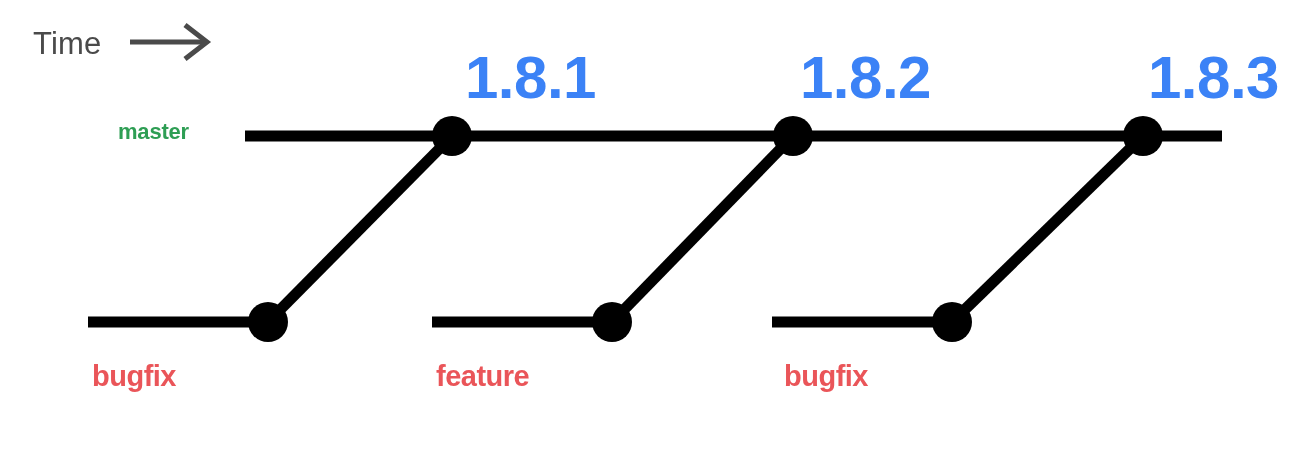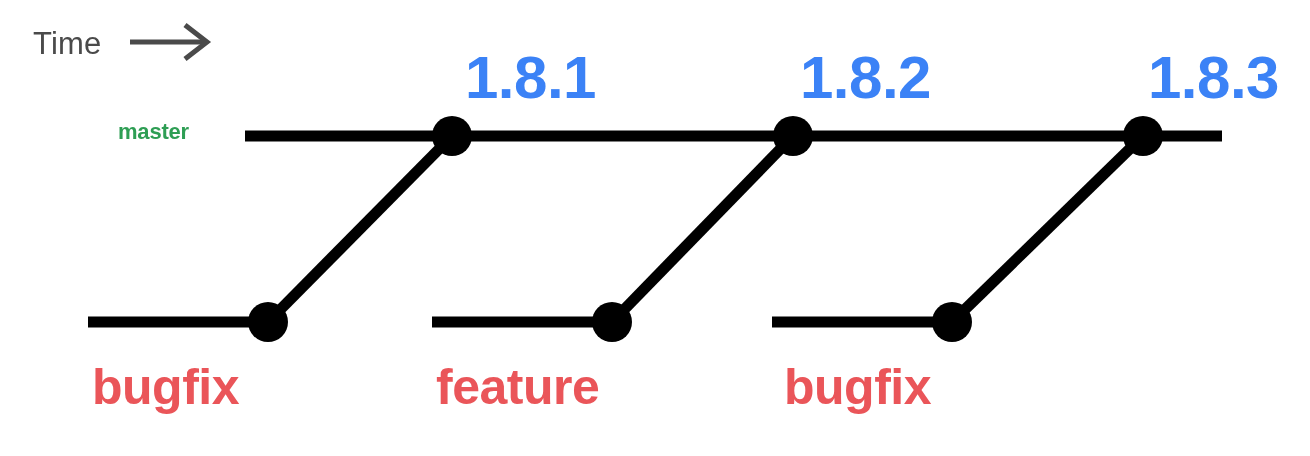--- a/index.html
+++ b/index.html
@@ -46,21 +46,21 @@
     color: #3b82f6;
     letter-spacing: -0.5px;
   }
   .master-label {
     font-size: 22px;
     font-weight: bold;
     color: #2e9e54;
     letter-spacing: -0.2px;
   }
   .branch-label {
-    font-size: 50px;
+    font-size: 29px;
     font-weight: bold;
     color: #ea5559;
     letter-spacing: -0.5px;
   }
 </style>
 </head>
 <body>
 
 <div id="stage">
 

